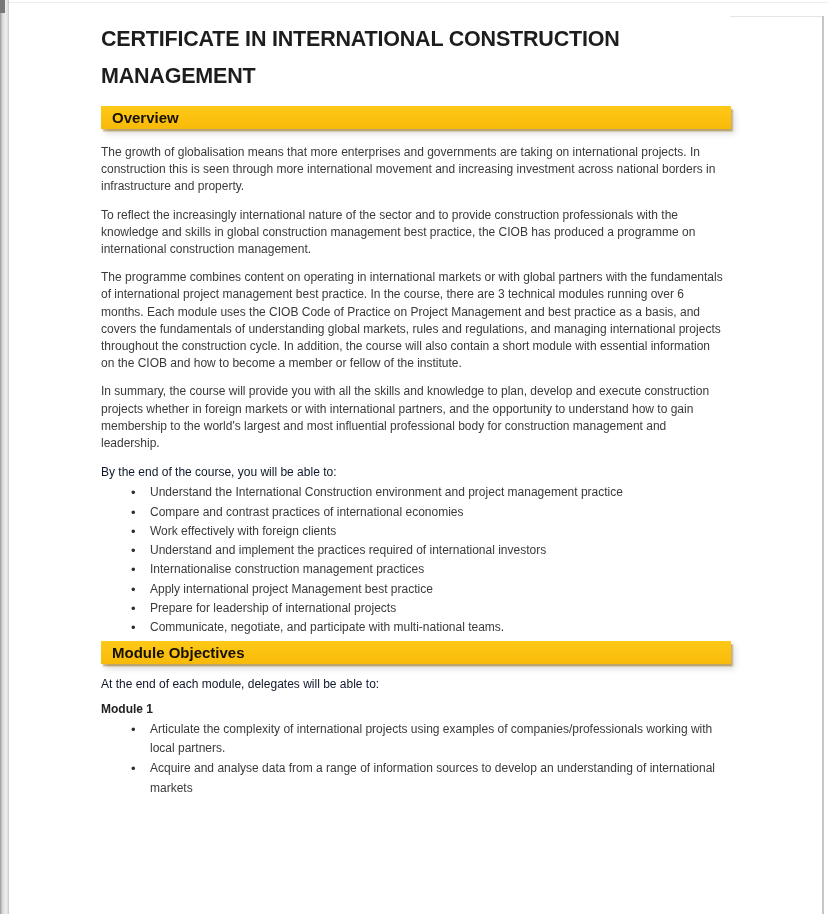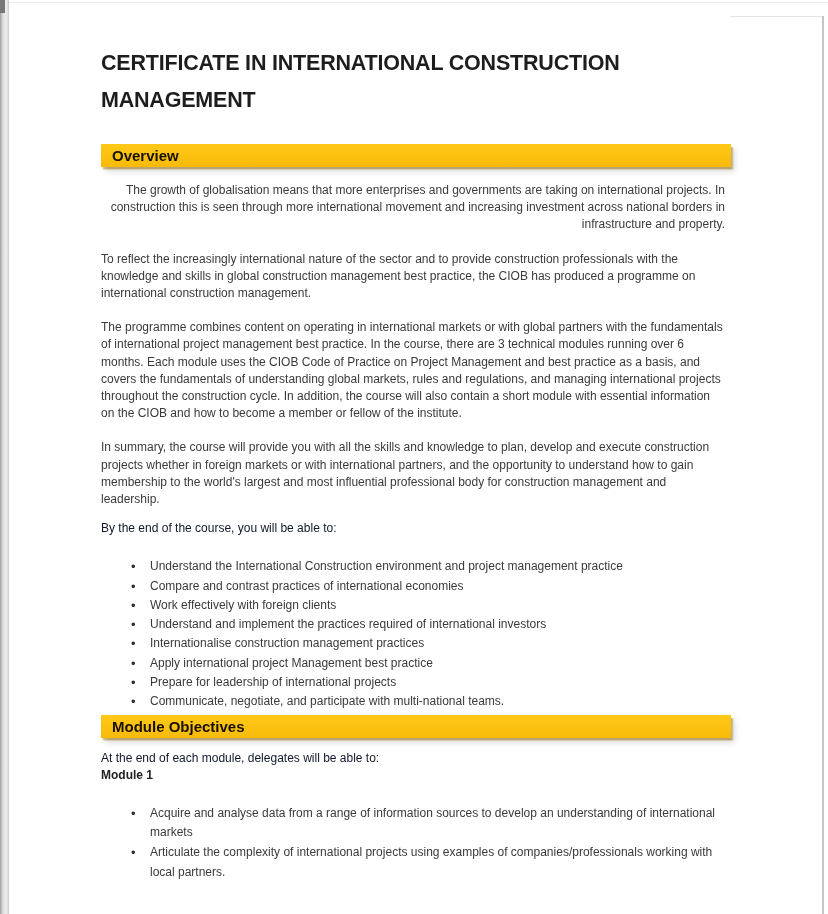--- a/index.html
+++ b/index.html
@@ -25,60 +25,60 @@
   .edge-right {
     position:absolute; right:4px; top:16px; width:2px; height:898px; background:#c6c6c6;
   }
   .edge-top {
     position:absolute; left:9px; top:2px; width:819px; height:1px; background:rgba(0,0,0,0.07);
   }
   .edge-top-right {
     position:absolute; right:6px; top:16px; width:92px; height:1px; background:rgba(0,0,0,0.10);
   }
 
-  .content { position:absolute; left:101px; top:45px; width:630px; }
+  .content { position:absolute; left:101px; top:21px; width:630px; }
 
   .doc-title {
     width:624px;
     font-size:21.5px; font-weight:700; line-height:36.5px;
     letter-spacing:-0.2px; color:#1d1d1d;
   }
 
   .banner {
-    width:630px; height:23px; margin-top:26px;
+    width:630px; height:23px; margin-top:12px;
     background:linear-gradient(to bottom,#FFC917,#F8BA09);
     box-shadow:2px 2.5px 1.5px rgba(151,113,12,0.55), 4px 5px 6px rgba(0,0,0,0.12);
     padding-left:11px;
     font-size:15px; font-weight:700; line-height:23px; color:#161000;
   }
   .banner.objectives { margin-top:20px; }
   .banner.modules { margin-top:3px; }
 
   .para {
-    width:624px; font-size:12px; line-height:17.2px; color:#3a3a3a; margin-top:17px;
+    width:624px; font-size:12px; line-height:17.2px; color:#3a3a3a; margin-top:11px;
   }
-  .para.first { margin-top:15px;text-align:right; }
+  .para.first { margin-top:15px; }
 
   .intro { width:624px; font-size:12px; line-height:17px; color:#0f172a; margin-top:12px; }
 
-  ul.bullets { list-style:none; margin-top:20px; width:624px; }
+  ul.bullets { list-style:none; margin-top:2px; width:624px; }
   ul.bullets li {
     position:relative; padding-left:49px;
     font-size:12px; line-height:19.3px; color:#3a3a3a;
   }
   ul.bullets li::before {
     content:"\2022";
     position:absolute; left:30px; top:0;
     font-size:13px; line-height:19.3px; color:#2e2e2e;
   }
   ul.bullets.module li { line-height:19.8px; }
   ul.bullets.module li::before { line-height:19.8px; }
 
   .module-heading {
-    margin-top:0; font-size:12px; font-weight:700; color:#222222; line-height:17px;
+    margin-top:8px; font-size:12px; font-weight:700; color:#222222; line-height:17px;
   }
 </style>
 </head>
 <body>
 
 <div class="page">
   <div class="edge-left"></div>
   <div class="edge-left-notch"></div>
   <div class="edge-right"></div>
   <div class="edge-top"></div>
@@ -109,18 +109,18 @@
       <li>Communicate, negotiate, and participate with multi-national teams.</li>
     </ul>
 
     <div class="banner modules">Module Objectives</div>
 
     <p class="intro">At the end of each module, delegates will be able to:</p>
 
     <p class="module-heading">Module 1</p>
 
     <ul class="bullets module">
+      <li>Articulate the complexity of international projects using examples of companies/professionals working with local partners.</li>
       <li>Acquire and analyse data from a range of information sources to develop an understanding of international markets</li>
-      <li>Articulate the complexity of international projects using examples of companies/professionals working with local partners.</li>
     </ul>
 
   </div>
 </div>
 
 </body></html>

